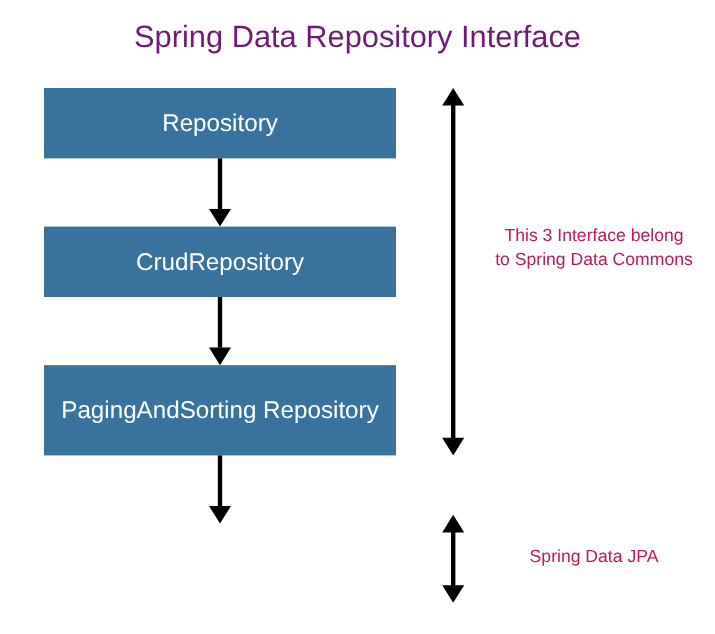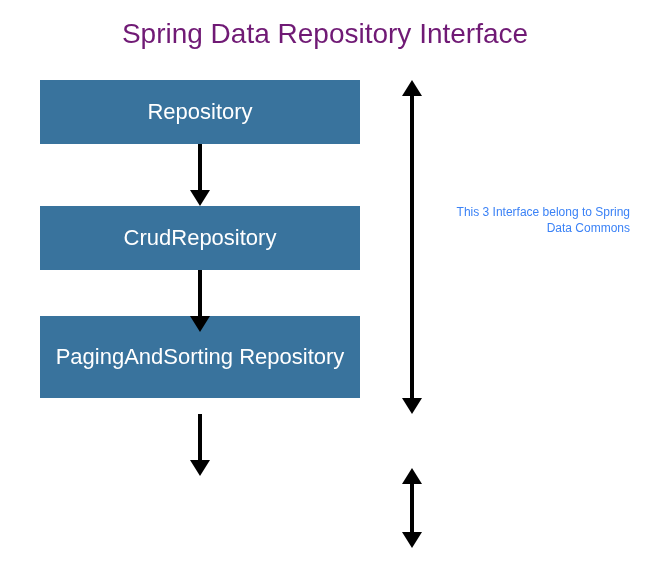--- a/index.html
+++ b/index.html
@@ -34,21 +34,21 @@
       font-weight: 400;
       display: flex;
       align-items: center;
       justify-content: center;
       text-align: center;
       line-height: 1.25;
       padding: 6px;
     }
     .box1 { top: 20px;  height: 64px; }
     .box2 { top: 146px; height: 64px; }
-    .box3 { top: 256px; height: 82px; }
+    .box3 { top: 272px; height: 82px; }
     .box4 { top: 416px; height: 64px; }
     .flow-arrow {
       position: absolute;
       left: 200px;
       width: 0;
       transform: translateX(-50%);
     }
     .flow-arrow .shaft {
       position: absolute;
       left: 50%;
@@ -89,23 +89,23 @@
       position: absolute;
       left: 50%;
       transform: translateX(-50%);
       width: 0; height: 0;
       border-left: 10px solid transparent;
       border-right: 10px solid transparent;
       border-top: 16px solid #000;
     }
     .annotation {
       position: absolute;
-      color: #3b82f6;
-      font-size: 12px;
-      text-align: right;
+      color: #be185d;
+      font-size: 16px;
+      text-align: center;
       line-height: 1.35;
     }
     .anno1 { left: 450px; top: 144px; width: 180px; }
     .anno2 { left: 450px; top: 436px; width: 180px; }
   </style>
 </head>
 <body>
 
 <div class="title">Spring Data Repository Interface</div>
 
@@ -134,14 +134,15 @@
     <div class="head-down" style="top:318px;"></div>
   </div>
 
   <div class="bracket" style="top:408px;height:80px;">
     <div class="head-up" style="top:0;"></div>
     <div class="shaft" style="top:14px;height:52px;"></div>
     <div class="head-down" style="top:64px;"></div>
   </div>
 
   <div class="annotation anno1">This 3 Interface belong to Spring Data Commons</div>
+  <div class="annotation anno2">Spring Data JPA</div>
 
 </div>
 
 </body></html>

